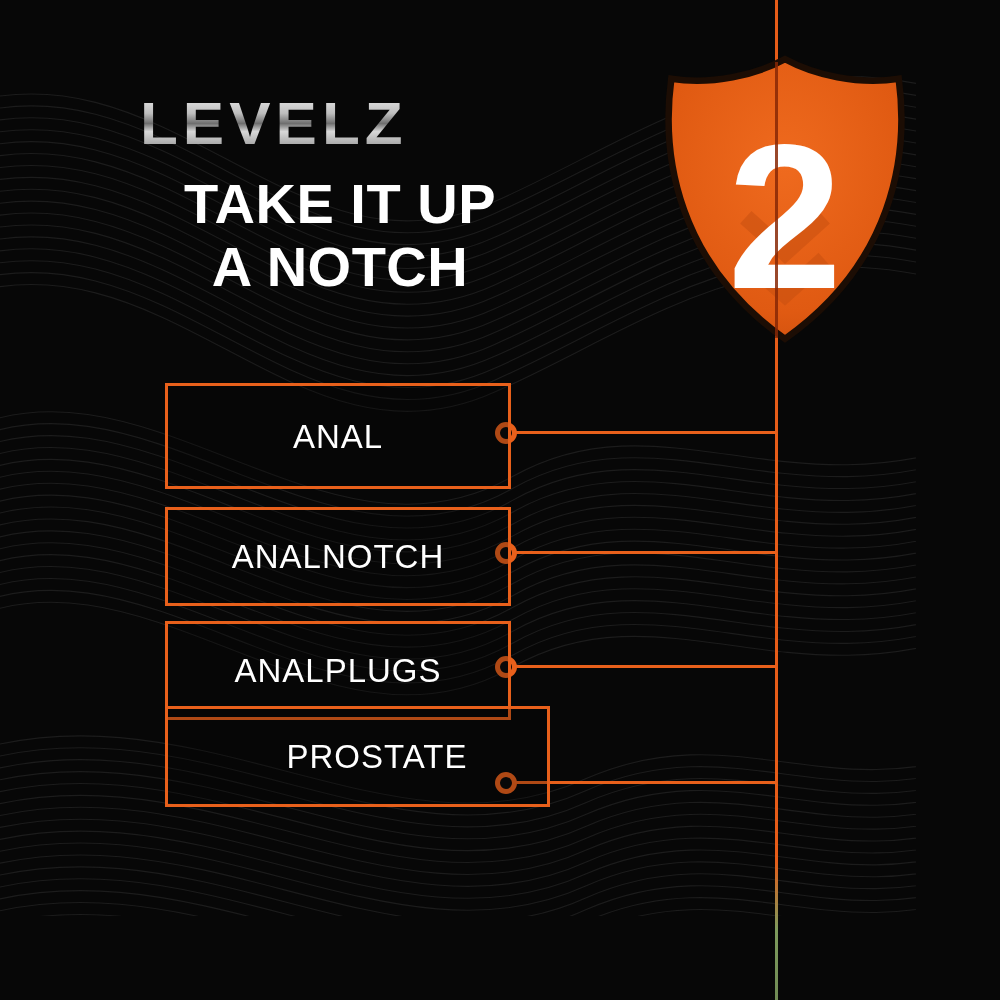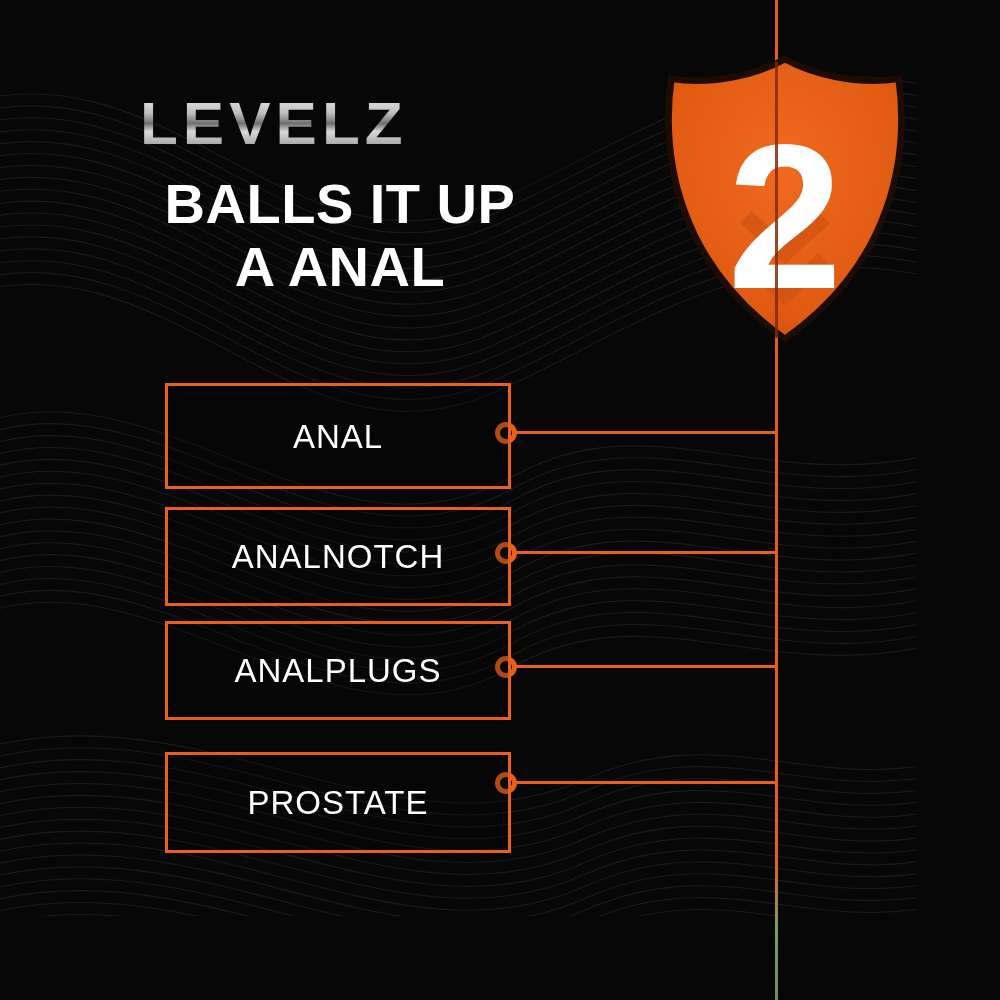--- a/index.html
+++ b/index.html
@@ -56,21 +56,21 @@
   .cat-box{
     position:absolute;left:165px;width:340px;z-index:2;
     border:3px solid #e8601b;background:rgba(5,5,5,0.25);
     display:flex;flex-direction:row;align-items:center;justify-content:center;
     text-align:center;color:#ffffff;
     font-size:33px;line-height:39px;letter-spacing:1px;font-weight:400;
   }
   .cat-1{top:383px;height:100px;}
   .cat-2{top:507px;height:93px;}
   .cat-3{top:621px;height:93px;}
-  .cat-4{top:752px;height:95px;}
+  .cat-4{top:706px;height:95px;padding-left:39px;}
 
   
   .connector{
     position:absolute;height:3px;background:#e8601b;z-index:1;
     left:506px;width:270px;
   }
   .conn-1{top:431px;}
   .conn-2{top:551px;}
   .conn-3{top:665px;}
   .conn-4{top:781px;}
@@ -147,22 +147,22 @@
         <path d="M -60 830 C 200 730, 420 950, 640 850 C 800 780, 900 880, 1070 820" transform="translate(0 195)"></path>
         <path d="M -60 830 C 200 730, 420 950, 640 850 C 800 780, 900 880, 1070 820" transform="translate(0 208)"></path>
       </g>
   </svg>
 
   <div class="vline"></div>
 
   <div class="logo">LEVELZ</div>
 
   <div class="tagline">
-    <span>BALLS IT UP</span>
-    <span>A ANAL</span>
+    <span>TAKE IT UP</span>
+    <span>A NOTCH</span>
   </div>
 
   <div class="shield-wrap">
     <svg viewBox="0 0 200 228">
       <defs>
         <radialGradient id="shieldGrad" cx="50%" cy="38%" r="75%">
           <stop offset="0%" stop-color="#ef6a1e"></stop>
           <stop offset="70%" stop-color="#e05a12"></stop>
           <stop offset="100%" stop-color="#c84c0c"></stop>
         </radialGradient>

